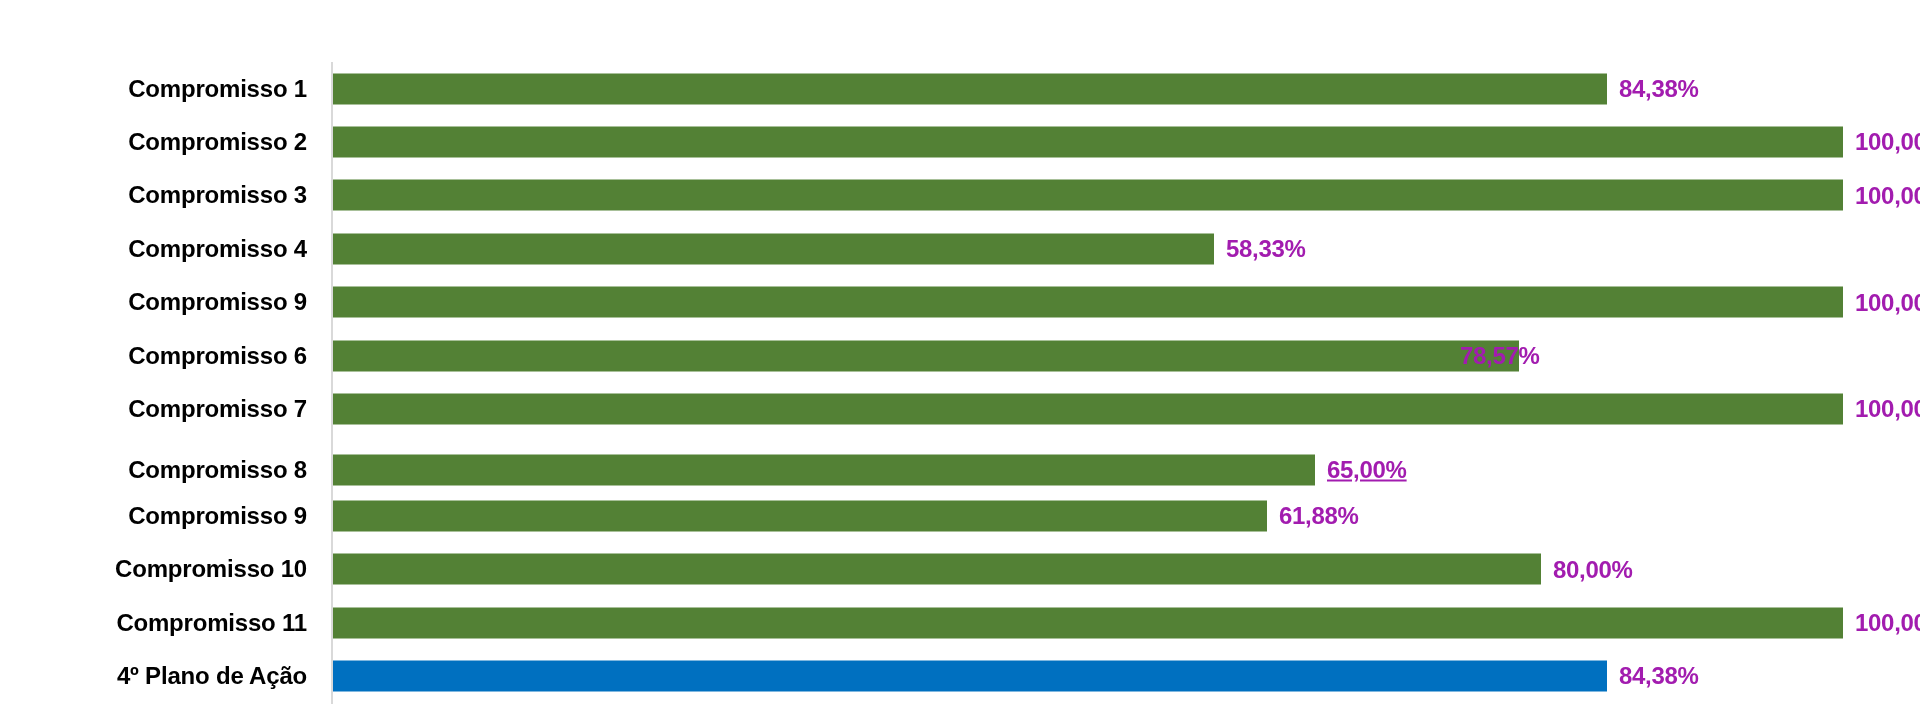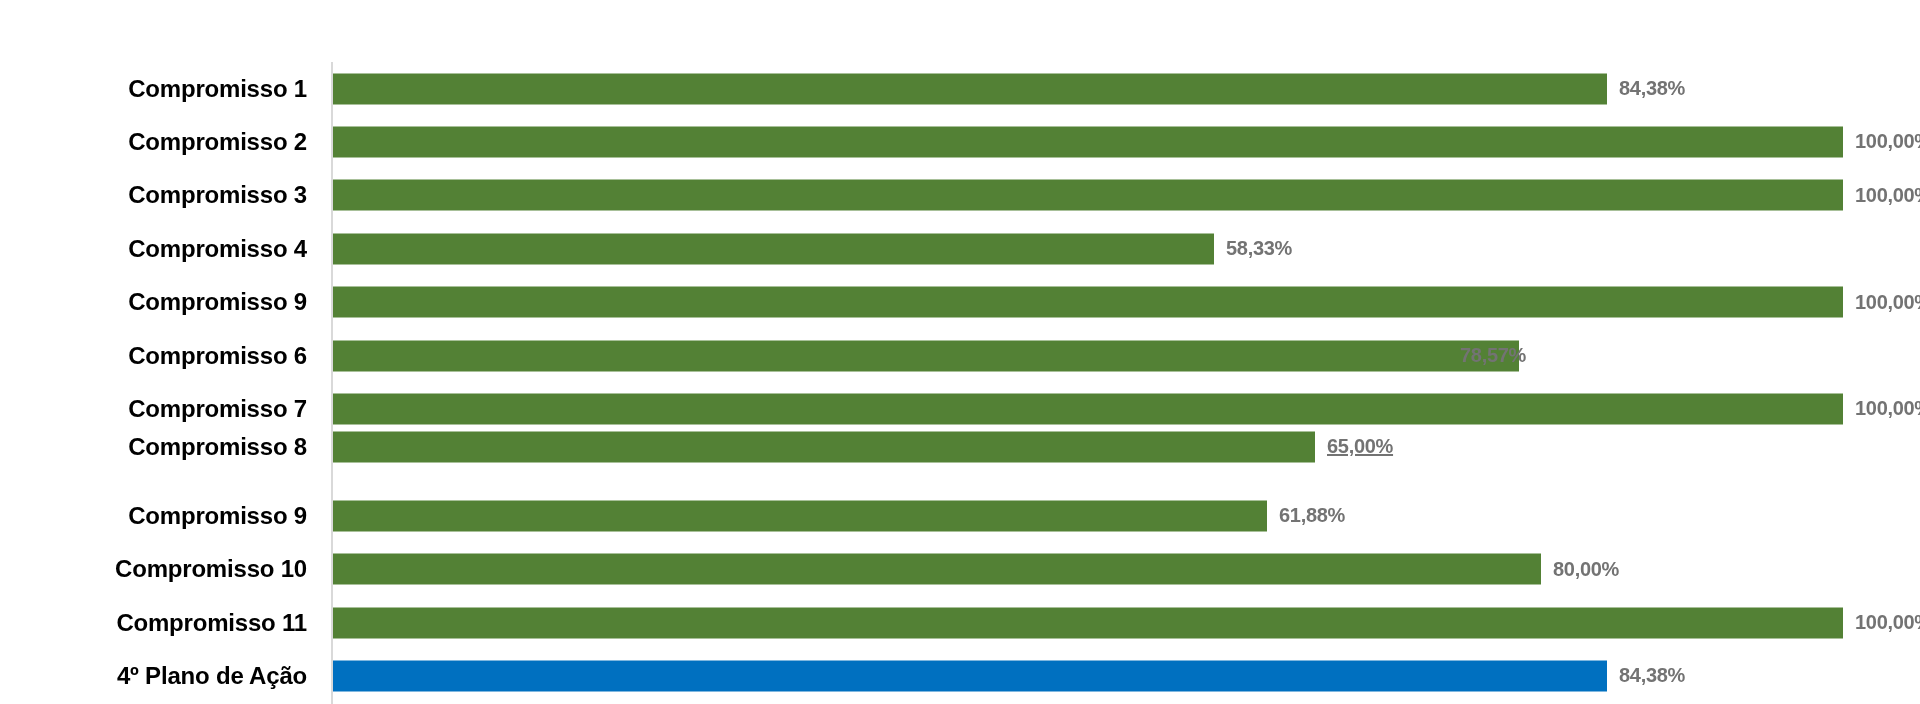--- a/index.html
+++ b/index.html
@@ -65,23 +65,23 @@
     height: 31px;
     background: #538135;
   }
   .bar.accent {
     background: #0070c0;
   }
   .bar-value {
     position: absolute;
     top: 50%;
     transform: translateY(-50%);
-    font-size: 20px;
+    font-size: 24px;
     font-weight: bold;
-    color: #737373;
+    color: #a21caf;
     white-space: nowrap;
     letter-spacing: -0.3px;
   }
 </style>
 </head>
 <body>
 
 <div id="chart-root">
   <div class="plot">
     <div class="axis-line"></div>
@@ -128,21 +128,21 @@
             <div class="bar-value" style="left: 1127px;">78,57%</div>
           </div>
         </div>
         <div class="row" style="top: 382.4px;">
           <div class="cat-label">Compromisso 7</div>
           <div class="bar-track">
             <div class="bar" style="width: 1510px; background: rgb(83, 129, 53);"></div>
             <div class="bar-value" style="left: 1522px;">100,00%</div>
           </div>
         </div>
-        <div class="row" style="top: 420px;">
+        <div class="row" style="top: 443px;">
           <div class="cat-label">Compromisso 8</div>
           <div class="bar-track">
             <div class="bar" style="width: 982px; background: rgb(83, 129, 53);"></div>
             <div class="bar-value" style="left: 994px; text-decoration: underline;">65,00%</div>
           </div>
         </div>
         <div class="row" style="top: 489.2px; text-decoration: underline;">
           <div class="cat-label">Compromisso 9</div>
           <div class="bar-track">
             <div class="bar" style="width: 934px; background: rgb(83, 129, 53);"></div>

